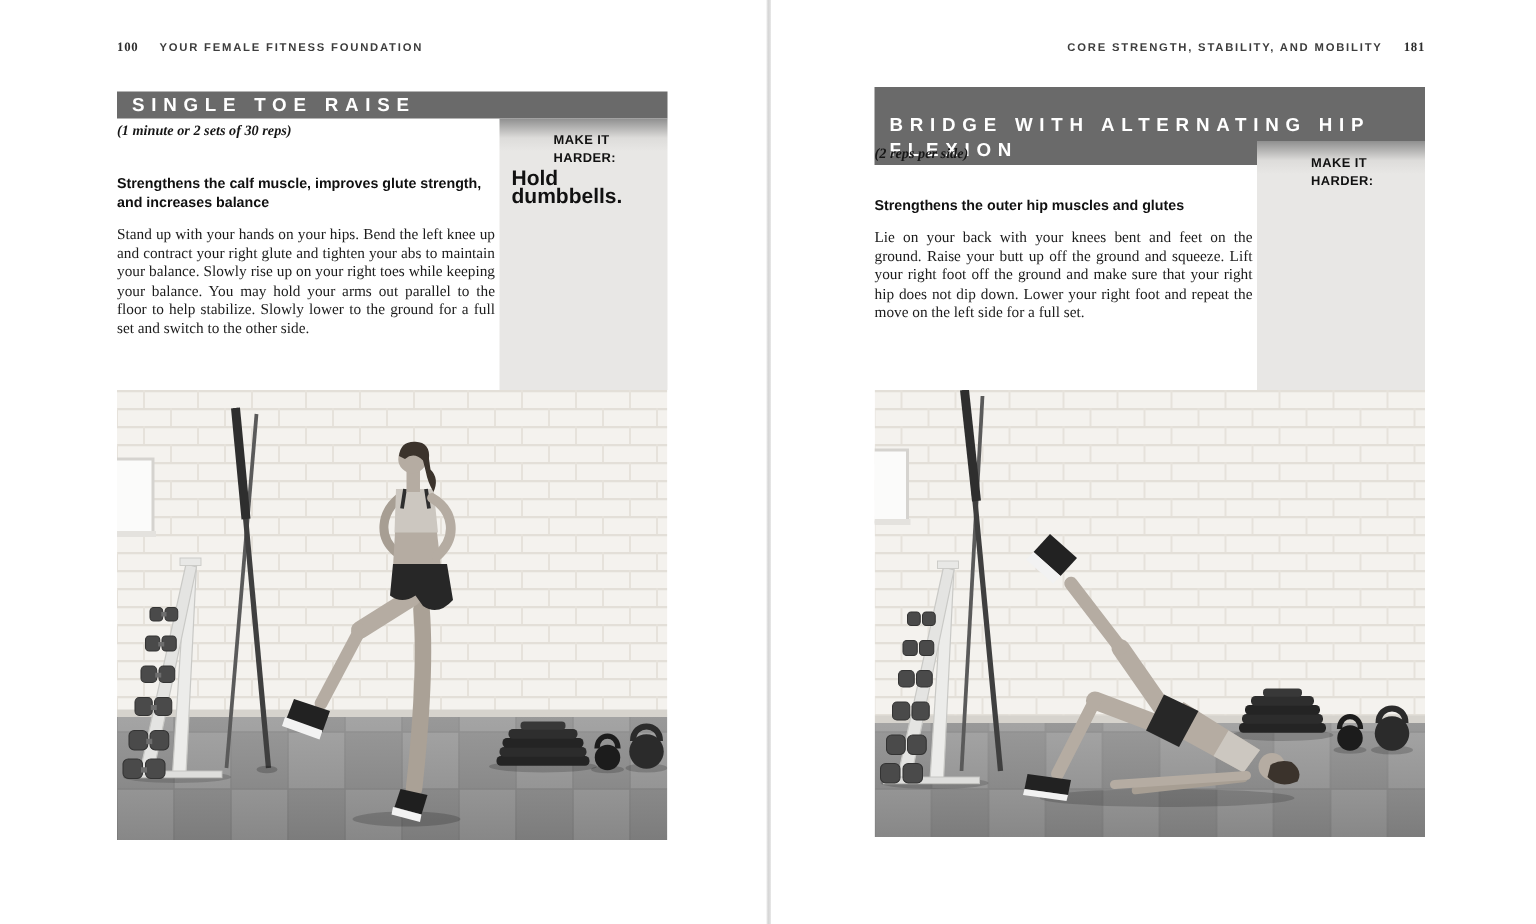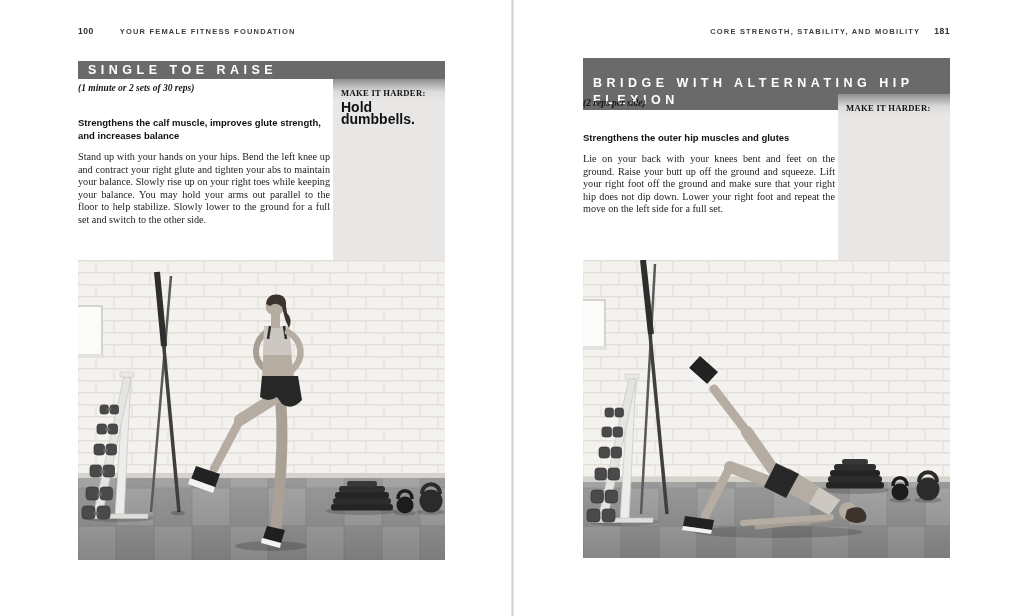--- a/index.html
+++ b/index.html
@@ -9,22 +9,22 @@
   }
   .spread{position:absolute;inset:0;background:#fff;}
   .gutter{position:absolute;left:511px;top:0;width:3px;height:616px;
     background:linear-gradient(90deg,#e9e9e9,#d5d5d5,#e9e9e9);}
   .page{position:absolute;top:0;width:367px;height:616px;}
   .page-left{left:78px;}
   .page-right{left:583px;}
 
   .running-row{position:absolute;top:26px;left:0;width:100%;display:flex;align-items:baseline;gap:14px;}
   .running-row.right{justify-content:flex-end;}
-  .pagenum{font-family:Liberation Sans, sans-serif;font-weight:700;font-size:8.5px;letter-spacing:.5px;color:#2e2e2e;}
-  .running-head{font-family:"Liberation Sans",sans-serif;font-weight:600;font-size:7.5px;letter-spacing:1.2px;color:#3d3d3d;text-transform:uppercase;margin-left:12px;}
+  .pagenum{font-family:Liberation Serif, serif;font-weight:700;font-size:8.5px;letter-spacing:.5px;color:#2e2e2e;}
+  .running-head{font-family:"Liberation Sans",sans-serif;font-weight:600;font-size:7.5px;letter-spacing:1.2px;color:#3d3d3d;text-transform:uppercase;}
 
   .title-bar{
     position:absolute;left:0;width:347px;padding:0 10px;
     background:var(--title-bar,#6a6a6a);color:#fff;
     font-family:"Liberation Sans",sans-serif;font-weight:600;
     font-size:12.5px;letter-spacing:4.5px;text-transform:uppercase;
   }
   .title-bar.one-line{top:61px;height:18px;line-height:18px;white-space:nowrap;}
   .title-bar.two-line{top:58px;padding-top:17px;padding-bottom:2px;line-height:16.5px;}
 
@@ -34,21 +34,21 @@
   .reps{font-family:"Liberation Serif",serif;font-style:italic;font-weight:600;font-size:9.5px;color:#161616;}
   .benefit{font-family:"Liberation Sans",sans-serif;font-weight:700;font-size:9.5px;line-height:13px;color:#101010;margin-top:23px;width:250px;}
   .bodytext{font-family:"Liberation Serif",serif;font-size:10.2px;line-height:12.6px;color:#1b1b1b;margin-top:9px;text-align:justify;}
 
   .sidebar{
     position:absolute;left:255px;width:96px;padding:9px 8px 0 8px;
     background:linear-gradient(180deg,#8f8f8f 0,#dddcda 13px,var(--sidebar-bg,#e8e7e5) 22px,var(--sidebar-bg,#e8e7e5) 100%);
   }
   .page-left .sidebar{top:79px;height:172px;}
   .page-right .sidebar{top:94px;height:157px;}
-  .sidebar-h{font-family:Liberation Serif, serif;font-weight:700;font-size:8.6px;letter-spacing:.3px;color:#111;line-height:11.5px;}
+  .sidebar-h{font-family:Liberation Sans, sans-serif;font-weight:700;font-size:8.6px;letter-spacing:.3px;color:#111;line-height:11.5px;margin-left:28px;}
   .sidebar-b{font-family:"Liberation Sans",sans-serif;font-weight:700;font-size:14px;color:#111;line-height:12px;margin-top:1px;}
 
   .photo{position:absolute;left:0;top:260px;width:367px;overflow:hidden;}
   .photo svg{display:block;}
 </style>
 </head>
 <body>
 
 <div class="spread">
 

